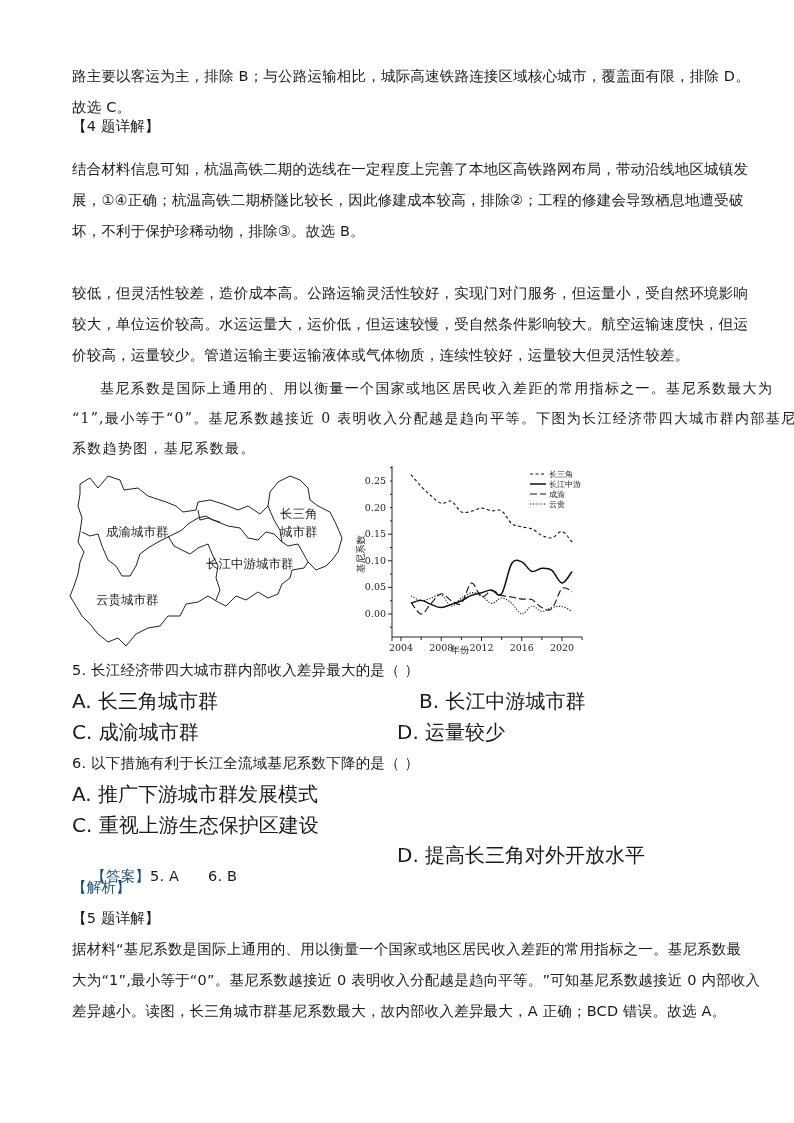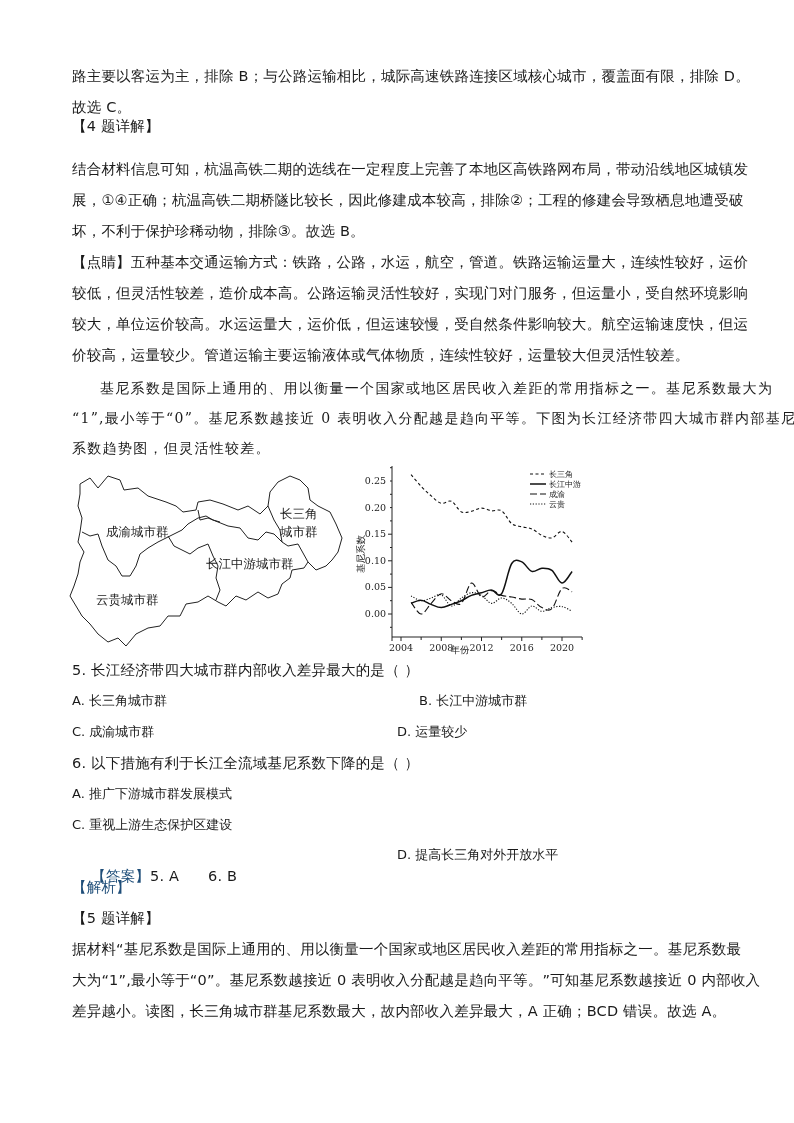--- a/index.html
+++ b/index.html
@@ -2,46 +2,43 @@
 <html><head>
 <meta charset="utf-8">
 <style>
   html, body { margin: 0; padding: 0; background: #ffffff; }
   body { width: 794px; height: 1123px; position: relative; overflow: hidden;
          font-family: "DejaVu Sans", "Liberation Sans", sans-serif; color: #1a1a1a; }
   .page { position: absolute; left: 0; top: 0; width: 794px; height: 1050px; border-radius: 13px; }
   .line { position: absolute; left: 72px; width: 660px; font-size: 14.5px; line-height: 20px; white-space: nowrap; letter-spacing: 0.2px; }
   .stem { font-family: "DejaVu Serif", "Liberation Serif", serif; font-size: 14px; letter-spacing: 1.3px; }
   .label-blue { color: #1f4e79; }
-  .opt { position: absolute; font-size: 13px; line-height: 20px; white-space: nowrap; }
+  .opt { position: absolute; font-size: 20px; line-height: 20px; white-space: nowrap; }
   .map { position: absolute; left: 68px; top: 466px; width: 282px; height: 188px; }
   .chart { position: absolute; left: 350px; top: 462px; width: 240px; height: 195px; }
   svg text { font-family: "DejaVu Serif", "Liberation Serif", serif; }
 </style>
 </head>
 <body>
 
 <div class="page">
 
   <div class="line" style="top:66px">路主要以客运为主，排除 B；与公路运输相比，城际高速铁路连接区域核心城市，覆盖面有限，排除 D。</div>
   <div class="line" style="top:97px">故选 C。</div>
   <div class="line" style="top:116px">【4 题详解】</div>
   <div class="line" style="top:159px">结合材料信息可知，杭温高铁二期的选线在一定程度上完善了本地区高铁路网布局，带动沿线地区城镇发</div>
   <div class="line" style="top:190px">展，①④正确；杭温高铁二期桥隧比较长，因此修建成本较高，排除②；工程的修建会导致栖息地遭受破</div>
   <div class="line" style="top:221px">坏，不利于保护珍稀动物，排除③。故选 B。</div>
-  <div class="line" style="top:252px">
-    <span>【点睛】</span><span>五种基本交通运输方式：铁路，公路，水运，航空，管道。铁路运输运量大，连续性较好，运价</span>
-  </div>
   <div class="line" style="top:314px">较大，单位运价较高。水运运量大，运价低，但运速较慢，受自然条件影响较大。航空运输速度快，但运</div>
   <div class="line" style="top:283px">较低，但灵活性较差，造价成本高。公路运输灵活性较好，实现门对门服务，但运量小，受自然环境影响</div>
   <div class="line" style="top:345px">价较高，运量较少。管道运输主要运输液体或气体物质，连续性较好，运量较大但灵活性较差。</div>
 
   <div class="line stem" style="top:378px; left:100px">基尼系数是国际上通用的、用以衡量一个国家或地区居民收入差距的常用指标之一。基尼系数最大为</div>
   <div class="line stem" style="top:408px; left:72px">“1”,最小等于“0”。基尼系数越接近 0 表明收入分配越是趋向平等。下图为长江经济带四大城市群内部基尼</div>
-  <div class="line stem" style="top:438px; left:72px">系数趋势图，但灵活性较差。</div>
+  <div class="line stem" style="top:438px; left:72px">系数趋势图，基尼系数最。</div>
 
   <div class="map">
     <svg width="282" height="188" viewBox="0 0 282 188">
       <g fill="none" stroke="#222" stroke-width="1">
 
         <path d="M12,18 L22,12 L30,22 L40,10 L52,14 L56,24 L70,22 L80,30 L98,36 L108,40 L115,46 L128,44 L130,36 L142,34 L155,38 L170,44 L180,40 L192,48 L200,40 L202,26 L210,16 L222,10 L232,14 L240,22 L242,34 L250,40 L262,46 L268,58 L274,72 L270,86 L264,94 L258,100 L248,104 L240,96 L236,102 L224,104 L222,112 L214,118 L210,128 L200,132 L190,126 L178,134 L168,130 L158,140 L150,136 L140,130 L130,136 L118,138 L112,150 L100,150 L92,160 L80,162 L68,168 L58,180 L50,172 L40,176 L30,168 L22,158 L14,150 L8,140 L2,130 L6,120 L10,108 L12,96 L16,86 L10,76 L12,66 L14,52 L10,40 L12,28 Z"></path>
 
         <path d="M14,66 L22,70 L30,68 L34,80 L40,94 L48,100 L54,110 L62,110 L68,100 L72,88 L80,82 L90,76 L102,70 L114,64 L120,58 L130,52 L138,50 L145,54 L152,56"></path>
 
         <path d="M100,70 L106,80 L114,84 L122,88 L130,82 L140,78 L145,90 L150,100 L148,112 L152,124 L148,134"></path>

